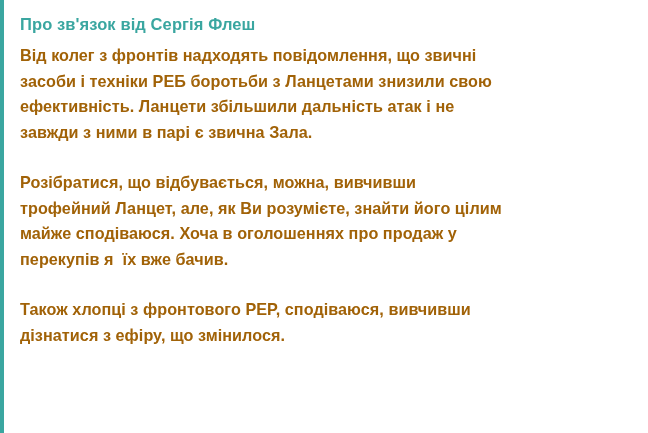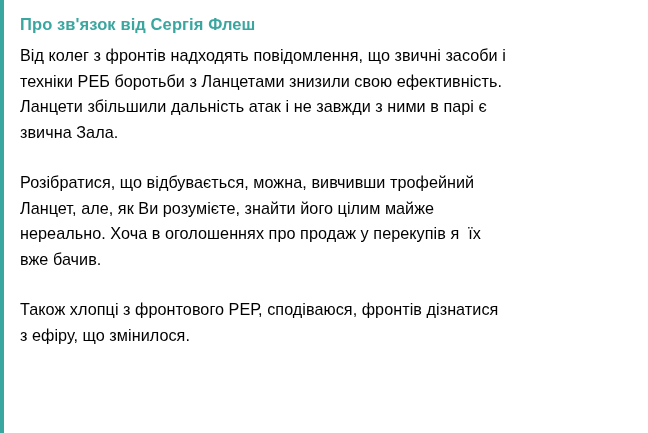--- a/index.html
+++ b/index.html
@@ -31,37 +31,38 @@
   }
   .message-title {
     color: #2f9e97;
     font-size: 16.5px;
     font-weight: bold;
     line-height: 20px;
     margin: 0 0 9px 0;
     letter-spacing: 0.1px;
   }
   .message-body {
-    color: #000000;
+    color: #a16207;
     font-size: 16.2px;
     line-height: 25.5px;
     letter-spacing: 0.05px;
+    font-weight: bold;
   }
   .para {
     margin: 0 0 25px 0;
     white-space: pre-wrap;
   }
   .para:last-child {
     margin-bottom: 0;
   }
 </style>
 </head>
 <body>
 
 <div class="message-card">
   <div class="accent-bar" style="background: rgb(58, 166, 160);"></div>
   <h1 class="message-title" style="color: rgb(58, 166, 160);">Про зв'язок від Сергія Флеш</h1>
   <div class="message-body">
     <p class="para">Від колег з фронтів надходять повідомлення, що звичні засоби і техніки РЕБ боротьби з Ланцетами знизили свою ефективність. Ланцети збільшили дальність атак і не завжди з ними в парі є звична Зала.</p>
-    <p class="para">Розібратися, що відбувається, можна, вивчивши трофейний Ланцет, але, як Ви розумієте, знайти його цілим майже нереально. Хоча в оголошеннях про продаж у перекупів я  їх вже бачив.</p>
-    <p class="para">Також хлопці з фронтового РЕР, сподіваюся, фронтів дізнатися з ефіру, що змінилося.</p>
+    <p class="para">Розібратися, що відбувається, можна, вивчивши трофейний Ланцет, але, як Ви розумієте, знайти його цілим майже сподіваюся. Хоча в оголошеннях про продаж у перекупів я  їх вже бачив.</p>
+    <p class="para">Також хлопці з фронтового РЕР, сподіваюся, вивчивши дізнатися з ефіру, що змінилося.</p>
   </div>
 </div>
 
 </body></html>

